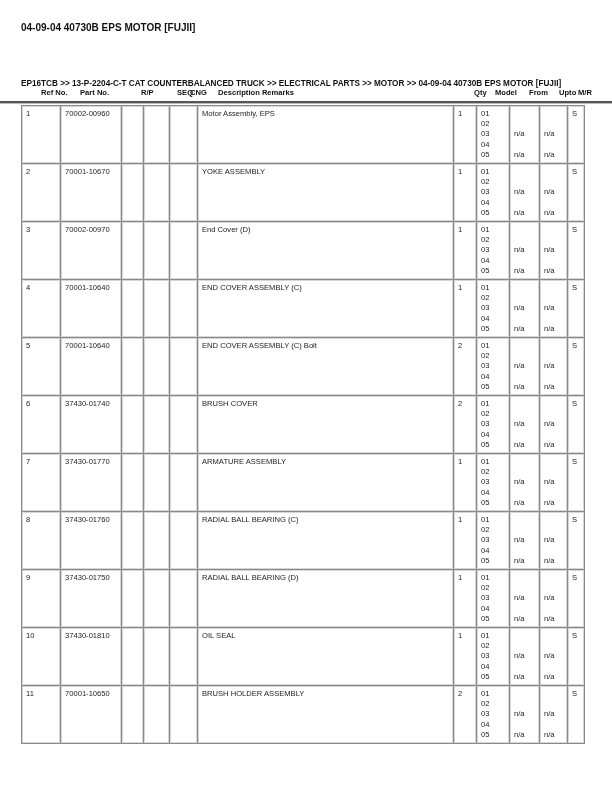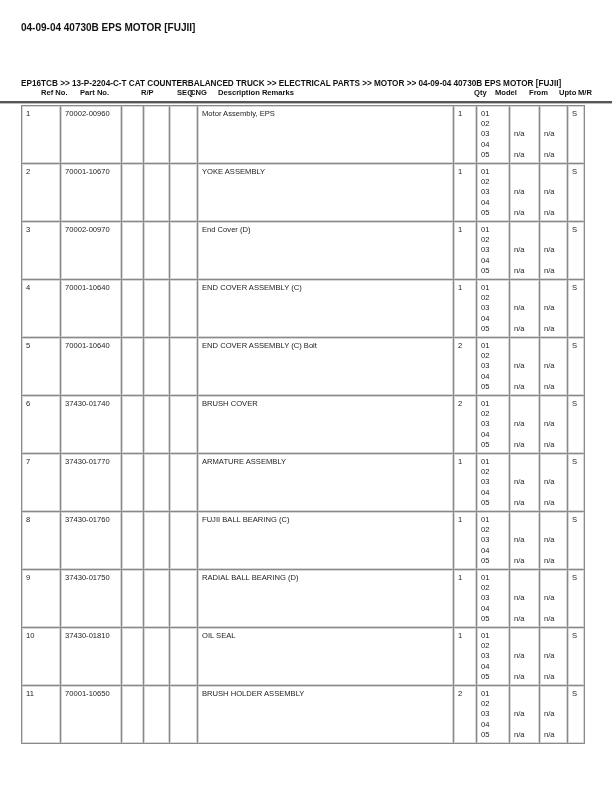--- a/index.html
+++ b/index.html
@@ -337,21 +337,21 @@
           </div>
         </td>
         <td>S</td>
       </tr>
       <tr>
         <td>8</td>
         <td>37430-01760</td>
         <td></td>
         <td></td>
         <td></td>
-        <td>FUJII BALL BEARING (C)</td>
+        <td>RADIAL BALL BEARING (C)</td>
         <td>1</td>
         <td>
           <div class="stack">
             <span>01</span>
             <span>02</span>
             <span>03</span>
             <span>04</span>
             <span>05</span>
           </div>
         </td>

